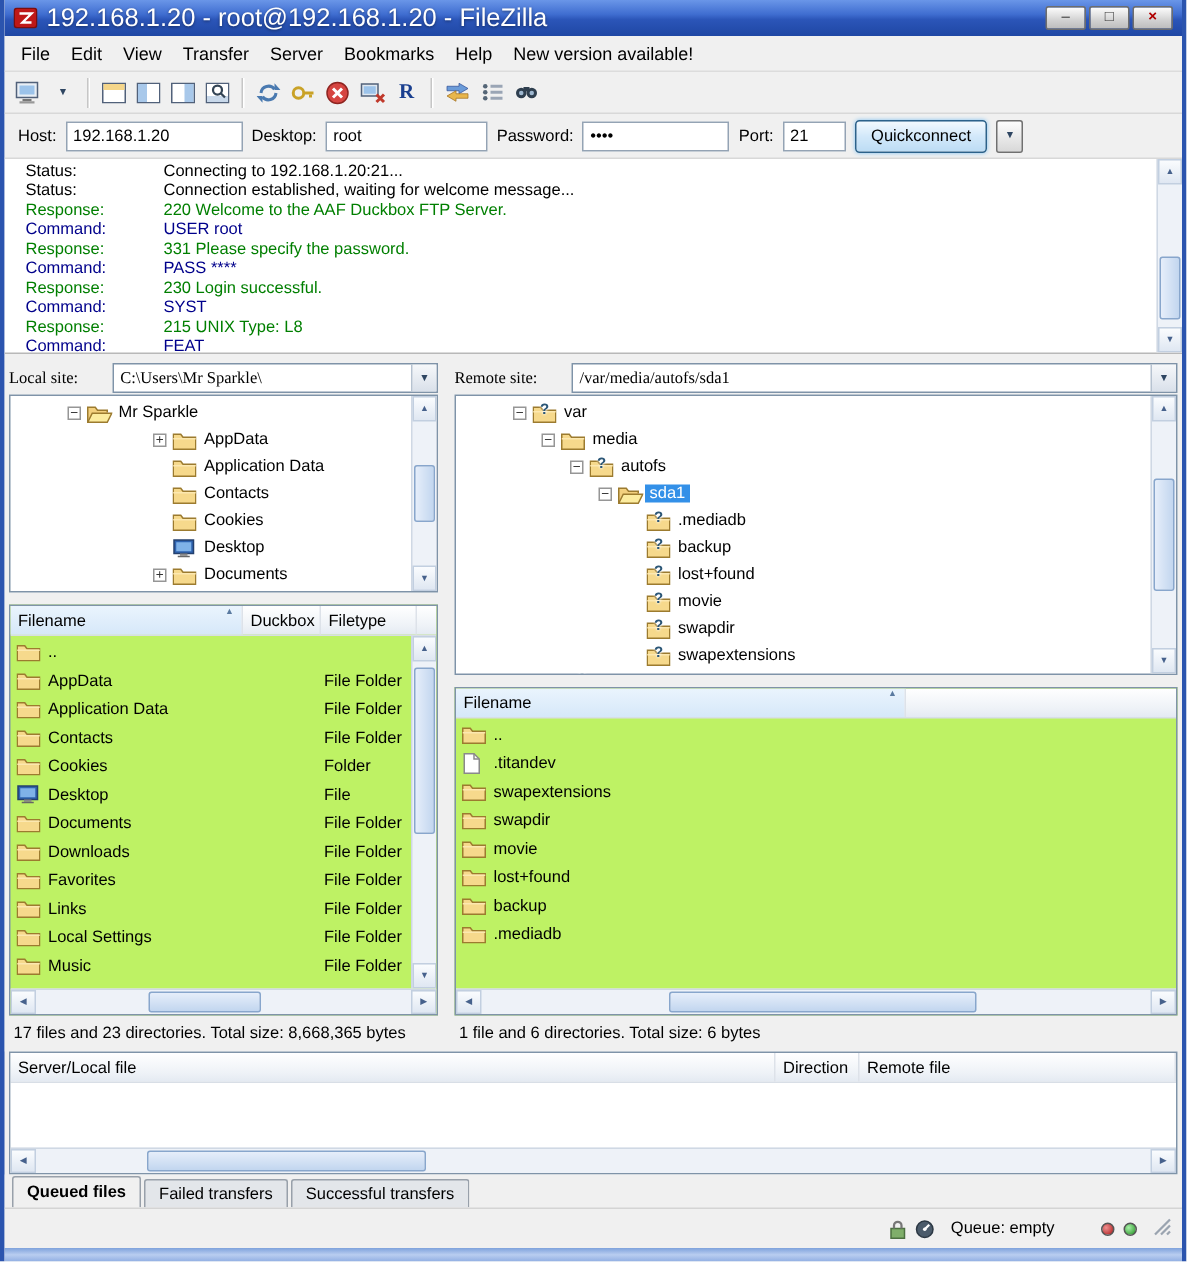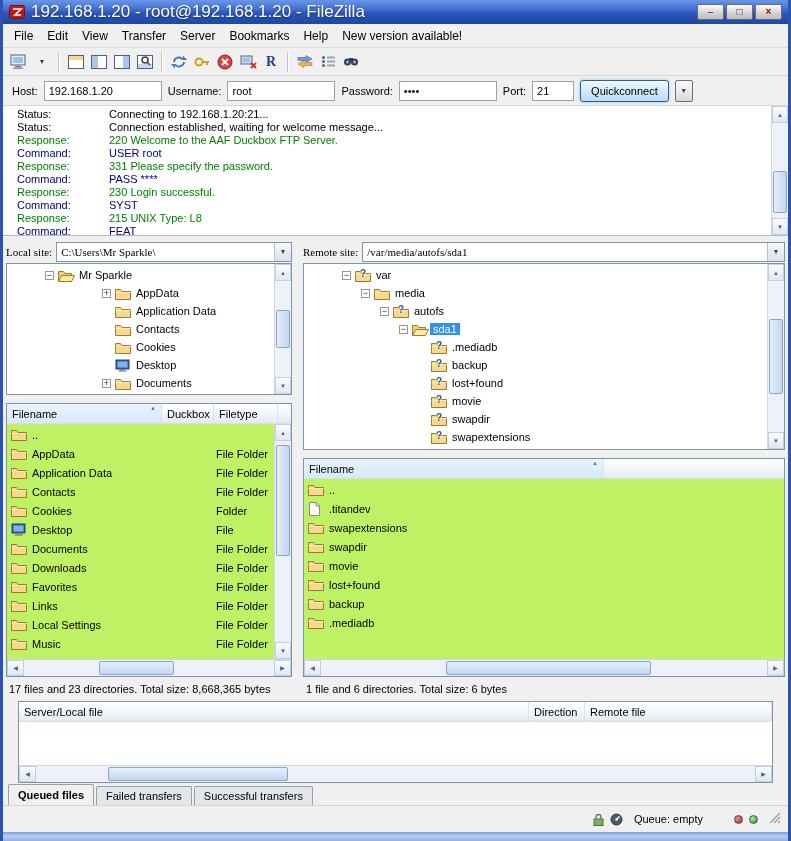--- a/index.html
+++ b/index.html
@@ -36,21 +36,21 @@
   .log-lines{padding:2px 20px 0 0;}
   .log-line{display:flex;height:13px;line-height:13px;white-space:nowrap;}
   .log-label{flex:0 0 106px;padding-left:14px;}
   .hsplit{flex:0 0 5px;background:#f0f0f0;}
   
   .panes{flex:0 0 460px;display:flex;background:#f0f0f0;}
   .pane-local{flex:0 0 292px;display:flex;flex-direction:column;}
   .pane-split{flex:0 0 5px;}
   .pane-remote{flex:1;display:flex;flex-direction:column;min-width:0;}
   .site-row{flex:0 0 22px;display:flex;align-items:center;padding:0 3px;gap:4px;font-family:Liberation Serif, serif;}
-  .combo{flex:1;height:20px;border:1px solid #7f93a8;background:#fff;display:flex;align-items:center;overflow:hidden;}
+  .combo{flex:1;height:20px;border:1px solid #7f93a8;background:#fff;display:flex;align-items:center;overflow:hidden;margin-left:19px;}
   .combo-text{flex:1;padding:0 4px;white-space:nowrap;overflow:hidden;}
   .combo-btn{flex:0 0 17px;height:100%;border-left:1px solid #b6c2d0;background:linear-gradient(#f6f8fa,#d9e0ea);display:flex;align-items:center;justify-content:center;}
   .tree-box{position:relative;margin:0 3px;border:1px solid #7f93a8;background:#fff;overflow:hidden;}
   .tree-box.local{flex:0 0 132px;}
   .tree-box.remote{flex:0 0 187px;}
   .pane-gap{flex:0 0 8px;}
   .tree-rows{padding-top:2px;}
   .tree-row{height:18px;display:flex;align-items:center;white-space:nowrap;}
   .indent{flex:none;height:100%;}
   .expander{flex:0 0 9px;width:9px;height:9px;margin-right:4px;border:1px solid #969696;background:#fff;font-size:9px;line-height:7px;text-align:center;color:#333;}
@@ -76,21 +76,21 @@
   .vscroll{position:absolute;top:0;right:0;bottom:0;width:17px;background:#eef2f8;border-left:1px solid #cfd8e4;display:flex;flex-direction:column;}
   .sb-btn{flex:0 0 17px;background:linear-gradient(#fafcfe,#dfe7f2);border:1px solid #c2cfe0;display:flex;align-items:center;justify-content:center;}
   .sb-track{flex:1;position:relative;}
   .sb-thumb{position:absolute;left:1px;right:1px;border:1px solid #88a6cc;border-radius:2px;background:linear-gradient(90deg,#e6eefa,#c2d6ef);}
   .arr{font-size:6px;color:#46618c;line-height:6px;}
   .hscroll{flex:0 0 17px;display:flex;background:#eef2f8;border-top:1px solid #cfd8e4;}
   .hs-btn{flex:0 0 17px;background:linear-gradient(#fafcfe,#dfe7f2);border:1px solid #c2cfe0;display:flex;align-items:center;justify-content:center;}
   .hs-track{flex:1;position:relative;}
   .hs-thumb{position:absolute;top:1px;bottom:1px;border:1px solid #88a6cc;border-radius:2px;background:linear-gradient(#e6eefa,#c2d6ef);}
   
-  .queue{flex:0 0 82px;display:flex;flex-direction:column;margin:0 15px;border:1px solid #7f93a8;background:#fff;overflow:hidden;}
+  .queue{flex:0 0 82px;display:flex;flex-direction:column;margin:0 3px;border:1px solid #7f93a8;background:#fff;overflow:hidden;}
   .queue-body{flex:1;background:#fff;}
   
   .tabs{flex:0 0 22px;display:flex;align-items:flex-end;padding:0 5px;gap:2px;background:#f0f0f0;}
   .tab{height:19px;display:flex;align-items:center;padding:0 9px;border:1px solid #98a0aa;border-bottom:none;border-radius:2px 2px 0 0;background:#e3e6ea;}
   .tab.active{background:#f0f0f0;font-weight:bold;height:21px;}
   
   .statusbar{flex:0 0 27px;display:flex;align-items:center;padding:0 7px;border-top:1px solid #d4d4d4;background:#f0f0f0;}
   .sb-spacer{flex:1;}
   .sb-icon{display:flex;align-items:center;margin:0 3px;}
   .queue-text{margin:0 28px 0 8px;}
@@ -228,21 +228,21 @@
           <rect x="6" y="2" width="4" height="3" fill="#2f3f4f"></rect>
           <circle cx="4.5" cy="6" r="1.5" fill="#9fb8d0"></circle>
           <circle cx="11.5" cy="6" r="1.5" fill="#9fb8d0"></circle>
         </svg>
       </div>
     </div>
 
   <div class="quickconnect">
     <span>Host:</span>
     <input class="qc-input host" value="192.168.1.20" style="">
-    <span>Username:</span>
+    <span>Desktop:</span>
     <input class="qc-input user" value="root" style="">
     <span>Password:</span>
     <input class="qc-input pass" value="••••" style="">
     <span>Port:</span>
     <input class="qc-input port" value="21" style="">
     <div class="qc-btn">Quickconnect</div>
     <div class="qc-dd">
         <span class="dd7">▼</span>
       </div>
   </div>

